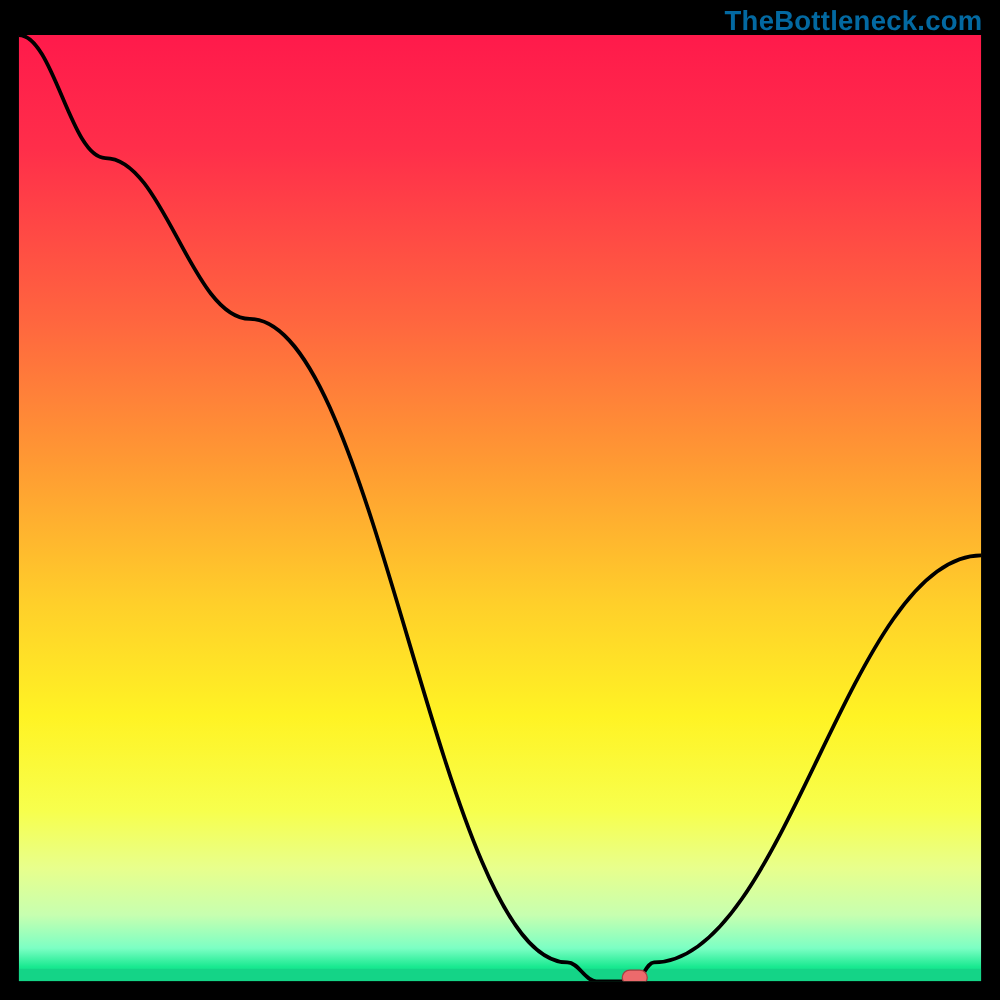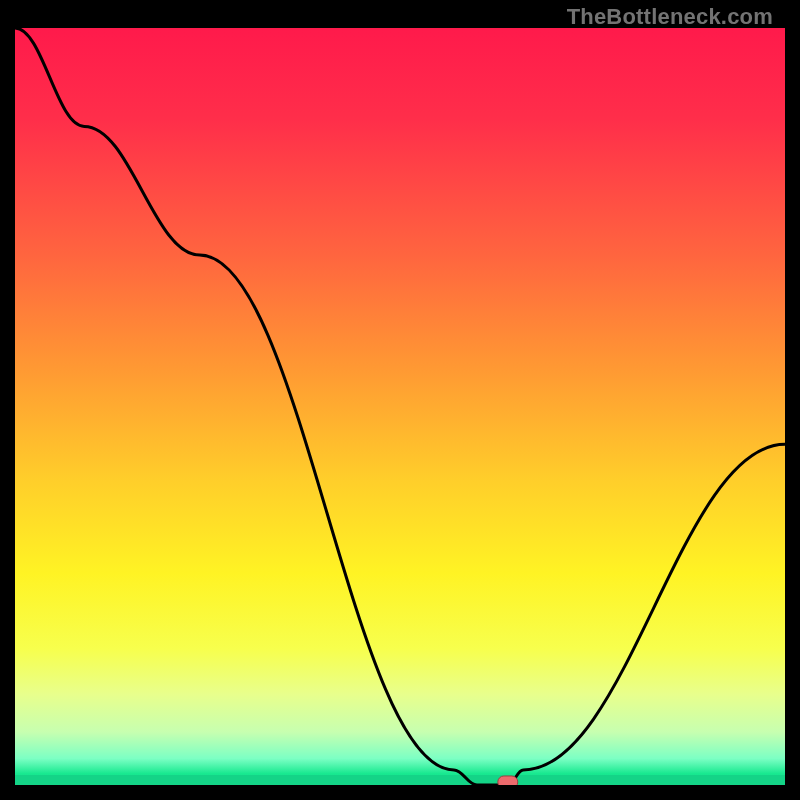--- a/index.html
+++ b/index.html
@@ -12,22 +12,22 @@
     font-family: Arial, Helvetica, sans-serif;
   }
   .frame {
     position: relative;
     width: 800px;
     height: 800px;
   }
   .watermark {
     position: absolute;
     top: 4px;
-    right: 27px;
-    color: #737373;
+    right: 14px;
+    color: #0369a1;
     font-size: 22px;
     font-weight: 600;
     letter-spacing: 0.2px;
     z-index: 3;
   }
   .plot-wrap {
     position: absolute;
     left: 15px;
     top: 28px;
     width: 770px;

